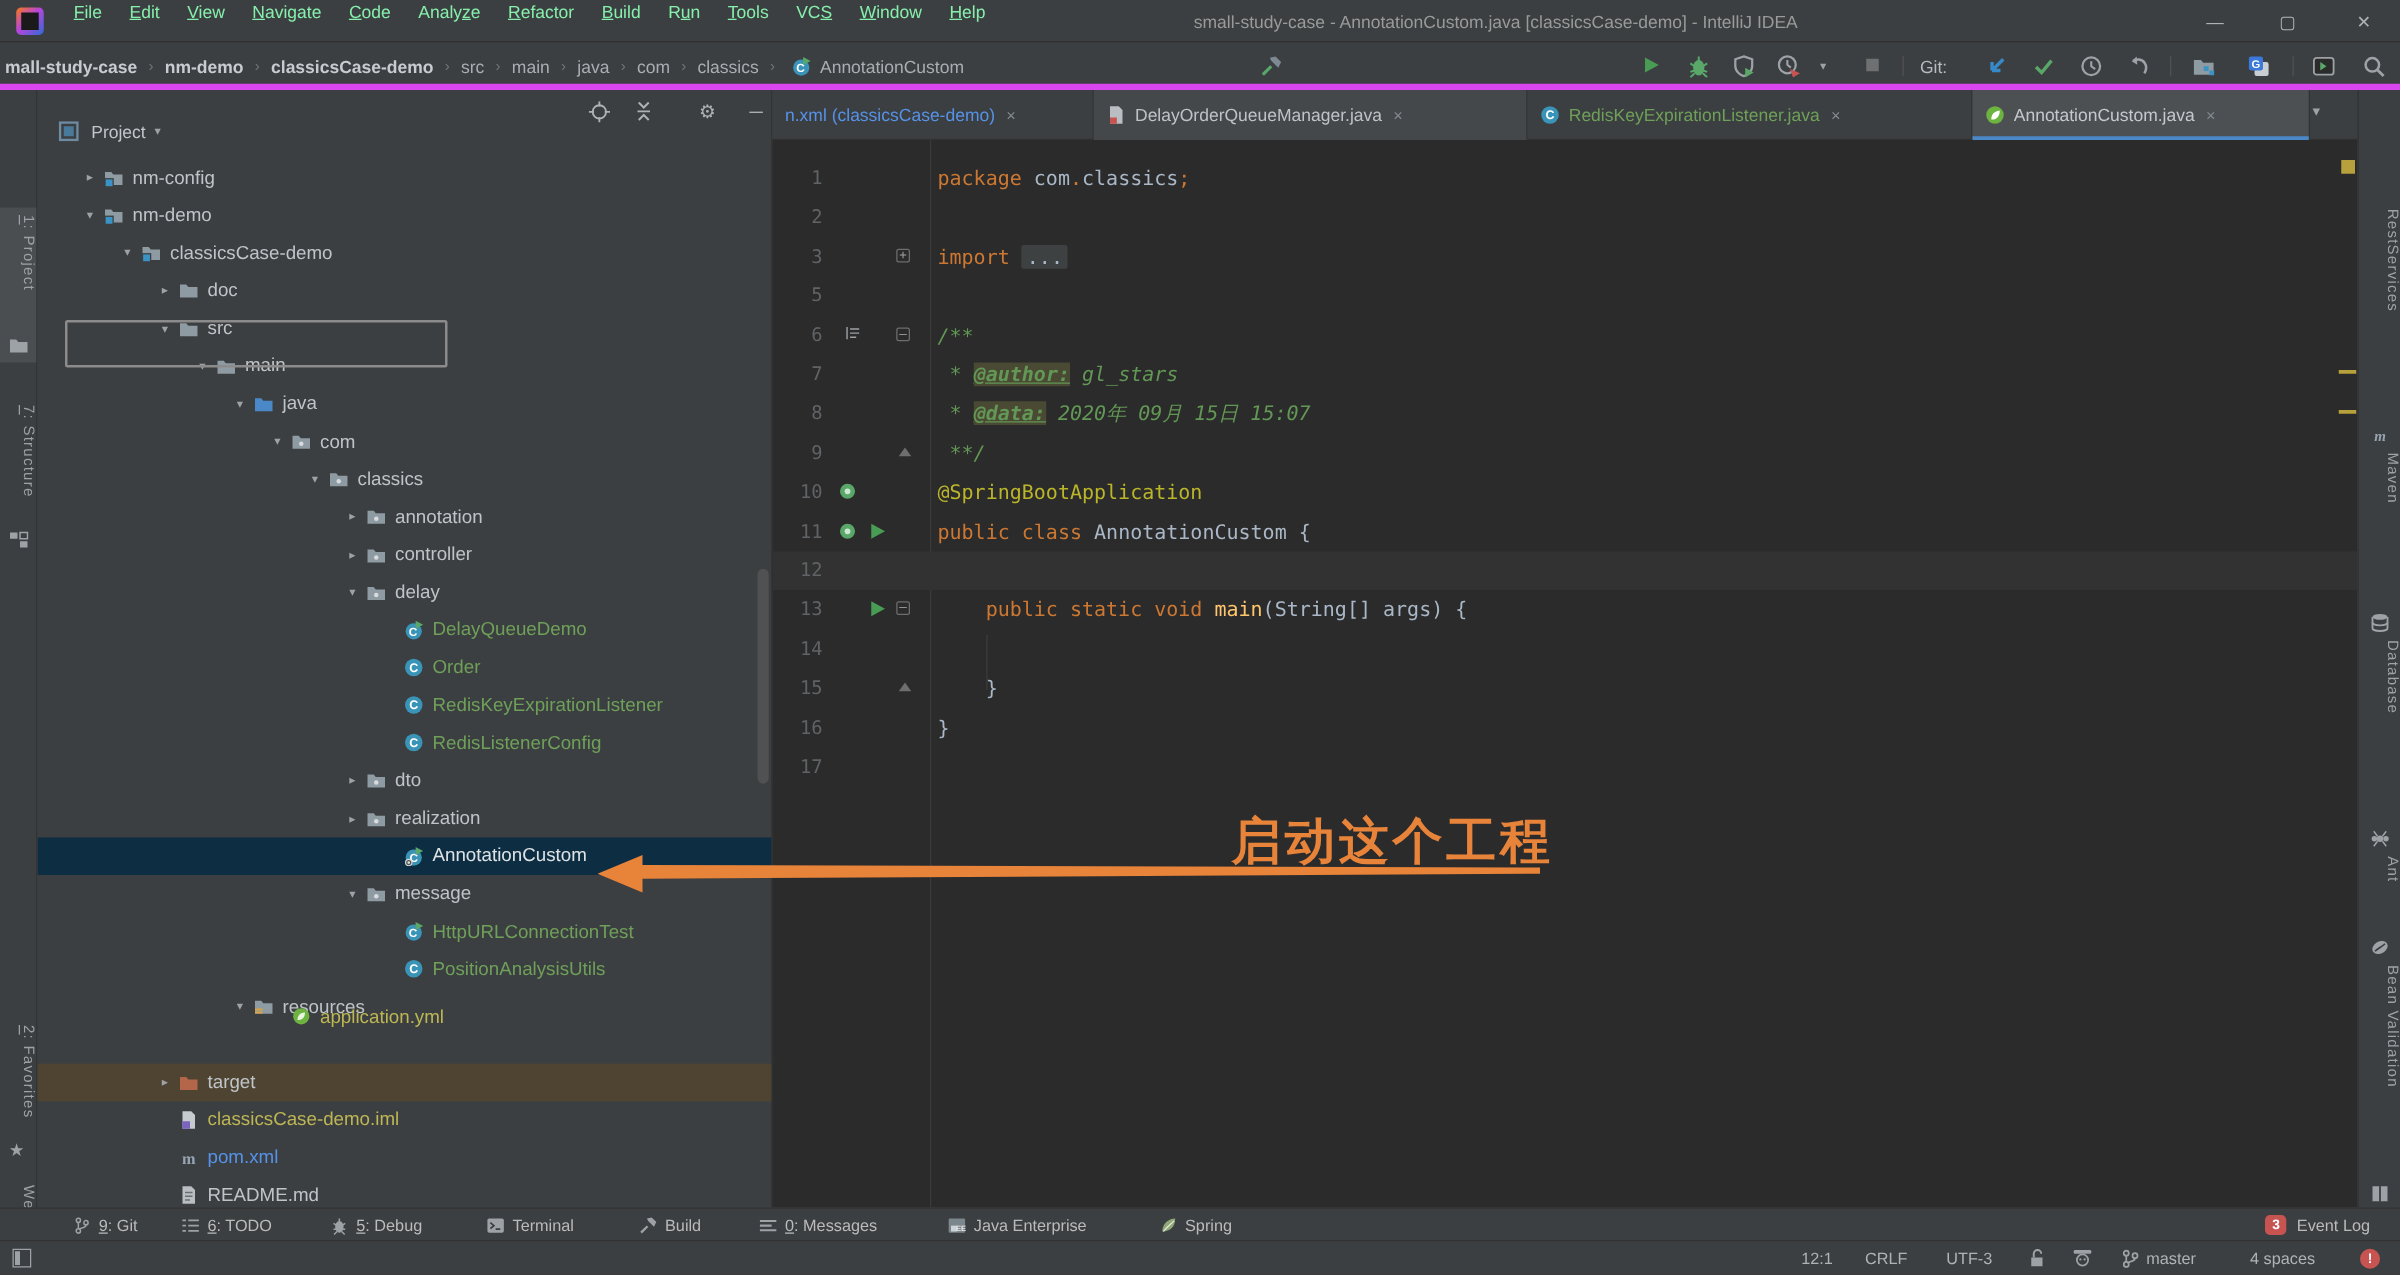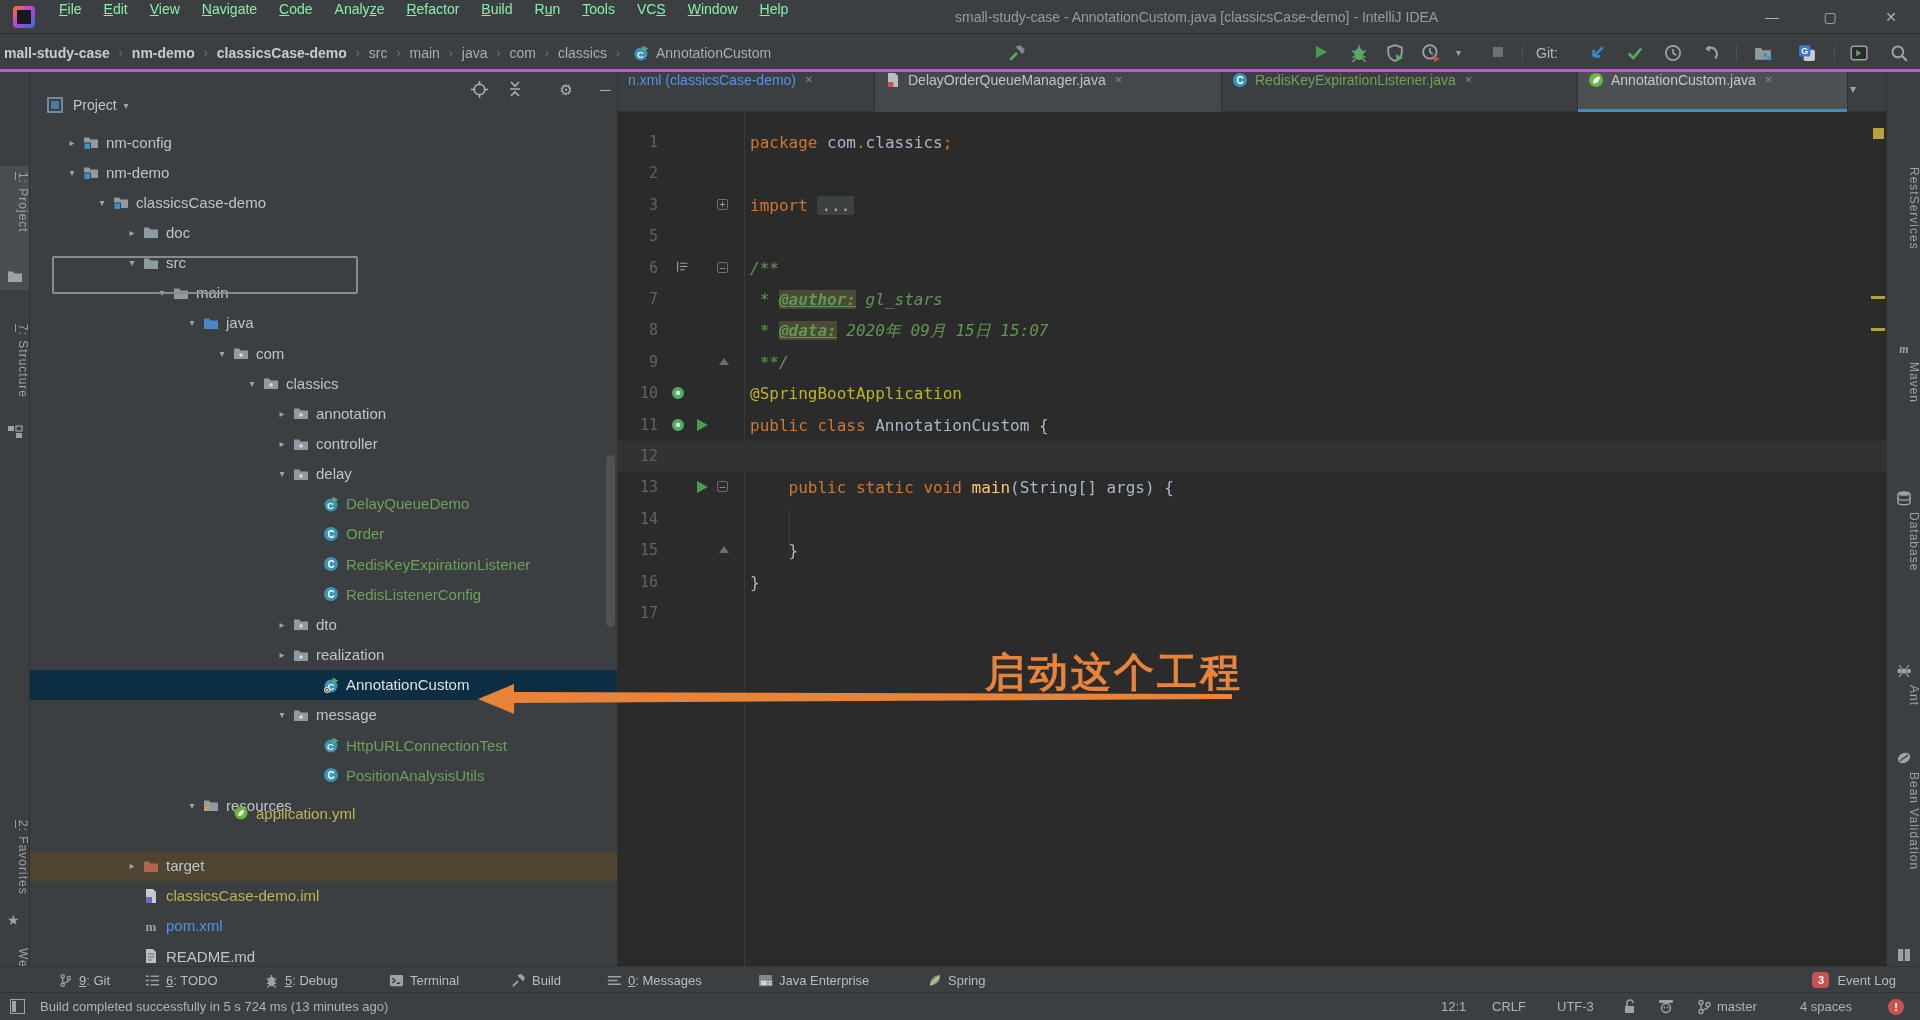--- a/index.html
+++ b/index.html
@@ -12,21 +12,21 @@
   #logo { position:absolute; left:13px; top:6px; width:22px; height:22px; border-radius:4px;
           background:linear-gradient(135deg,#f97a12 0%,#b845dc 45%,#2e6bd8 100%); }
   #logo::after{ content:""; position:absolute; left:4px; top:4px; width:14px; height:14px; background:#1a1a1a; }
   #menubar { position:absolute; left:48px; top:0; height:34px; display:flex; align-items:center; }
   .menu-item { padding:0 11px; font-size:14px; color:#86efac; height:50px; line-height:34px; cursor:default; }
   .menu-item u { text-decoration:underline; }
   #win-title { position:absolute; left:955px; top:0; height:34px; line-height:34px; font-size:14px; color:#9a9a9a; white-space:nowrap; }
   .win-ctrl { position:absolute; top:0; width:58px; height:34px; text-align:center; line-height:34px; color:#afb1b3; font-size:14px; }
 
   
-  #navbar { position:absolute; left:0; top:34px; width:1920px; height:38px; background:#3c3f41; border-bottom:3px solid #d946ef;padding-left:44px; }
+  #navbar { position:absolute; left:0; top:34px; width:1920px; height:38px; background:#3c3f41; border-bottom:5px solid #d946ef;padding-left:44px; }
   #breadcrumbs { position:absolute; left:2px; top:0; height:38px; display:flex; align-items:center; font-size:14px; white-space:nowrap; }
   .crumb { color:#a9aeb2; padding:0 2px; }
   .crumb.bold { font-weight:bold; color:#c7ccd0; }
   .crumb-sep { color:#6f7577; padding:0 7px; font-size:12px; }
   .crumb-ico { display:inline-block; margin:0 5px 0 6px; width:16px; height:16px; vertical-align:-3px; }
   .nv-ico { position:absolute; top:10px; width:18px; height:18px; }
   .nv-sep { position:absolute; top:11px; width:1px; height:16px; background:#515151; }
   #run-combo { position:absolute; left:1050px; top:40px; width:250px; height:26px; border:1px solid #646464; border-radius:4px;
                display:flex; align-items:center; padding:0 8px; font-size:13px; color:#bbbbbb; }
   #run-combo .cbx-caret { margin-left:auto; color:#9da2a6; font-size:11px; }
@@ -55,21 +55,21 @@
   .tree-row .chev { width:16px; font-size:10px; color:#9da2a6; text-align:center; flex:none; }
   .tree-row .t-ico { width:18px; height:16px; margin:0 5px 0 3px; flex:none; }
   .tree-row.selected { background:#0c2d42; }
   .tree-row.excluded { background:#4f4431; }
   .t-green { color:#6fa059; } .t-blue { color:#5692e8; } .t-yellow { color:#bdb654; } .t-plain { color:#bfc4c8; }
   #tree-box-annot { position:absolute; left:22px; top:184px; width:306px; height:38px; border:2px solid #8b8b8b; border-radius:2px; pointer-events:none; }
   #tree-scrollbar { position:absolute; left:576px; top:383px; width:9px; height:172px; background:#595b5d; border-radius:5px; opacity:.65; }
 
   
   #tabs { position:absolute; left:618px; top:72px; width:1268px; height:40px; background:#3c3f41; border-bottom:1px solid #323232; display:flex; }
-  .tab { height:40px; display:flex; align-items:flex-start; padding:0 10px; border-right:1px solid #323232; font-size:14px; position:relative; }
+  .tab { height:40px; display:flex; align-items:center; padding:0 10px; border-right:1px solid #323232; font-size:14px; position:relative; }
   .tab .tab-ico { width:16px; height:16px; margin-right:7px; flex:none; }
   .tab .tab-close { margin-left:9px; color:#848b90; font-size:13px; }
   .tab.bg-lite { background:#45484a; }
   .tab.active { background:#4c5052; }
   .tab.active::after { content:""; position:absolute; left:0; right:0; bottom:0; height:3px; background:#4a88c7; }
   #tabs-more { position:absolute; left:1850px; top:82px; color:#9da2a6; font-size:12px; }
 
   
   #editor { position:absolute; left:618px; top:112px; width:1268px; height:854px; background:#2b2b2b; overflow:hidden;
             font-family:"DejaVu Sans Mono", monospace; font-size:16px; }
@@ -840,21 +840,20 @@
             <path d="M3 13C3 6 9 2 14 2c0 7-4 11-11 11z" fill="#8fa876"></path>
             <path d="M4 13C7 9 10 7 13 4" stroke="#e6ece0" stroke-width="1" fill="none"></path>
           </svg>
         </span>
         <span>Spring</span>
       </div>
     </div>
 
   <div id="statusbar">
     <div id="status-ico"></div>
-    <div id="status-msg">Build completed successfully in 5 s 724 ms (13 minutes ago)</div>
     <div class="st-seg" style="left:1441px">12:1</div>
     <div class="st-seg" style="left:1492px">CRLF</div>
     <div class="st-seg" style="left:1557px">UTF-3</div>
     <div class="st-ico" style="left:1622px">
       <svg viewBox="0 0 16 16" width="16" height="16">
           <rect x="3" y="7" width="9" height="7" fill="#9da2a6"></rect>
           <path d="M5 7V4a3 3 0 0 1 6 0" fill="none" stroke="#9da2a6" stroke-width="1.6"></path>
         </svg>
     </div>
     <div class="st-ico" style="left:1658px">

